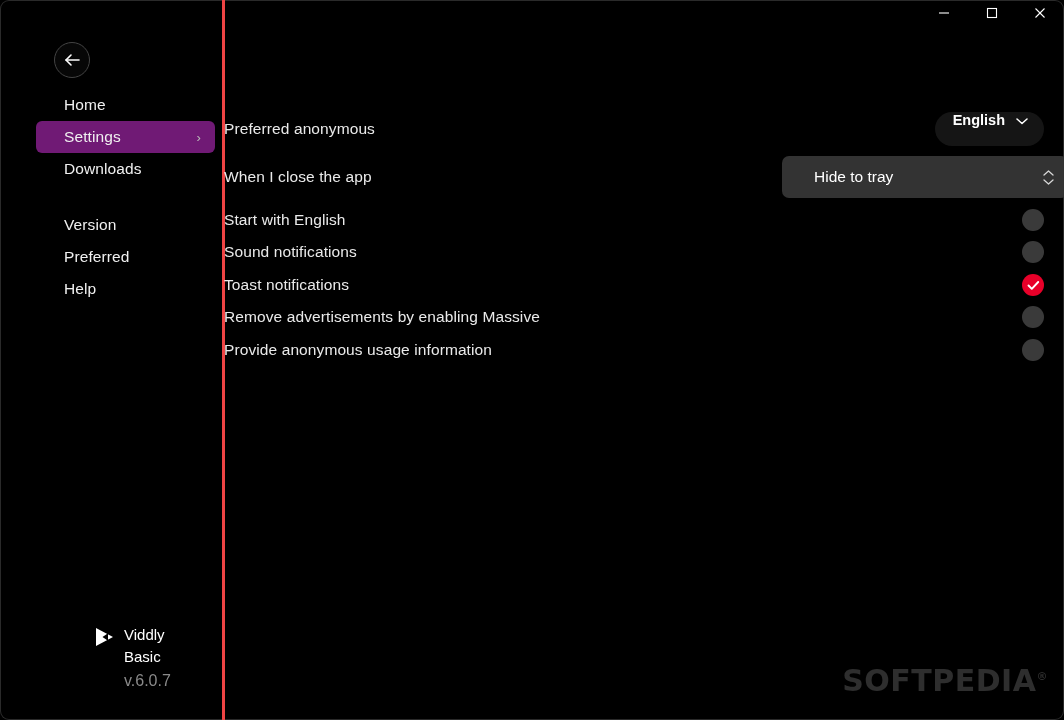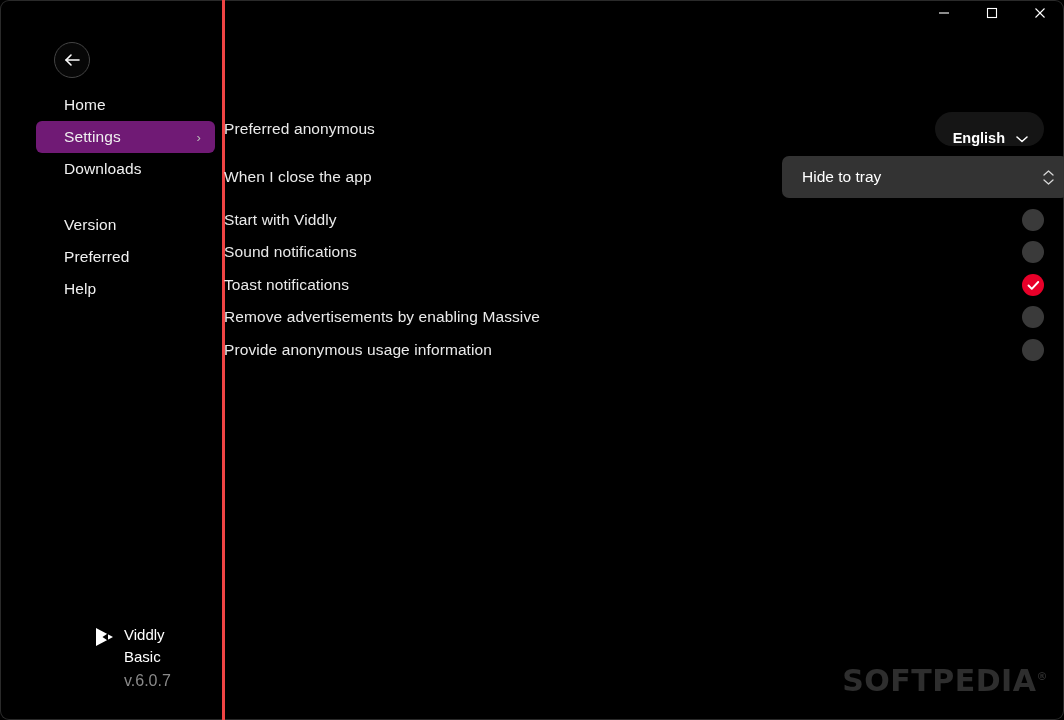--- a/index.html
+++ b/index.html
@@ -150,21 +150,21 @@
   }
   .row-label {
     color: #eaeaea;
     font-size: 15.5px;
     letter-spacing: .1px;
   }
 
   
   .lang-pill {
     display: inline-flex;
-    align-items: flex-end;
+    align-items: flex-start;
     gap: 11px;
     background: #151515;
     border-radius: 18px;
     height: 34px;
     padding: 0 16px 0 18px;
     color: #ffffff;
     font-size: 14.5px;
     font-weight: bold;
     cursor: pointer;
   }
@@ -178,21 +178,21 @@
     height: 42px;
     background: #333333;
     border-radius: 7px;
     display: flex;
     align-items: center;
     cursor: pointer;
   }
   .select-value {
     color: #ffffff;
     font-size: 15.5px;
-    padding-left: 20px;
+    padding-left: 32px;
     flex: 1;
   }
   .select-arrows {
     padding-right: 14px;
     display: flex;
     flex-direction: column;
     gap: 3px;
     align-items: center;
   }
 
@@ -330,21 +330,21 @@
               <polyline points="1,5 5.5,1 10,5" fill="none" stroke="#d6d6d6" stroke-width="1.3" stroke-linecap="round" stroke-linejoin="round"></polyline>
             </svg>
           <svg width="11" height="6" viewBox="0 0 11 6">
               <polyline points="1,1 5.5,5 10,1" fill="none" stroke="#d6d6d6" stroke-width="1.3" stroke-linecap="round" stroke-linejoin="round"></polyline>
             </svg>
         </span>
       </span>
     </div>
 
     <div class="row" style="top:209px; height:22px;">
-      <span class="row-label">Start with Viddly</span>
+      <span class="row-label">Start with English</span>
       <span class="check"></span>
     </div>
 
     <div class="row" style="top:241px; height:22px;">
       <span class="row-label">Sound notifications</span>
       <span class="check"></span>
     </div>
 
     <div class="row" style="top:274px; height:22px;gap:16px;">
       <span class="row-label">Toast notifications</span>

